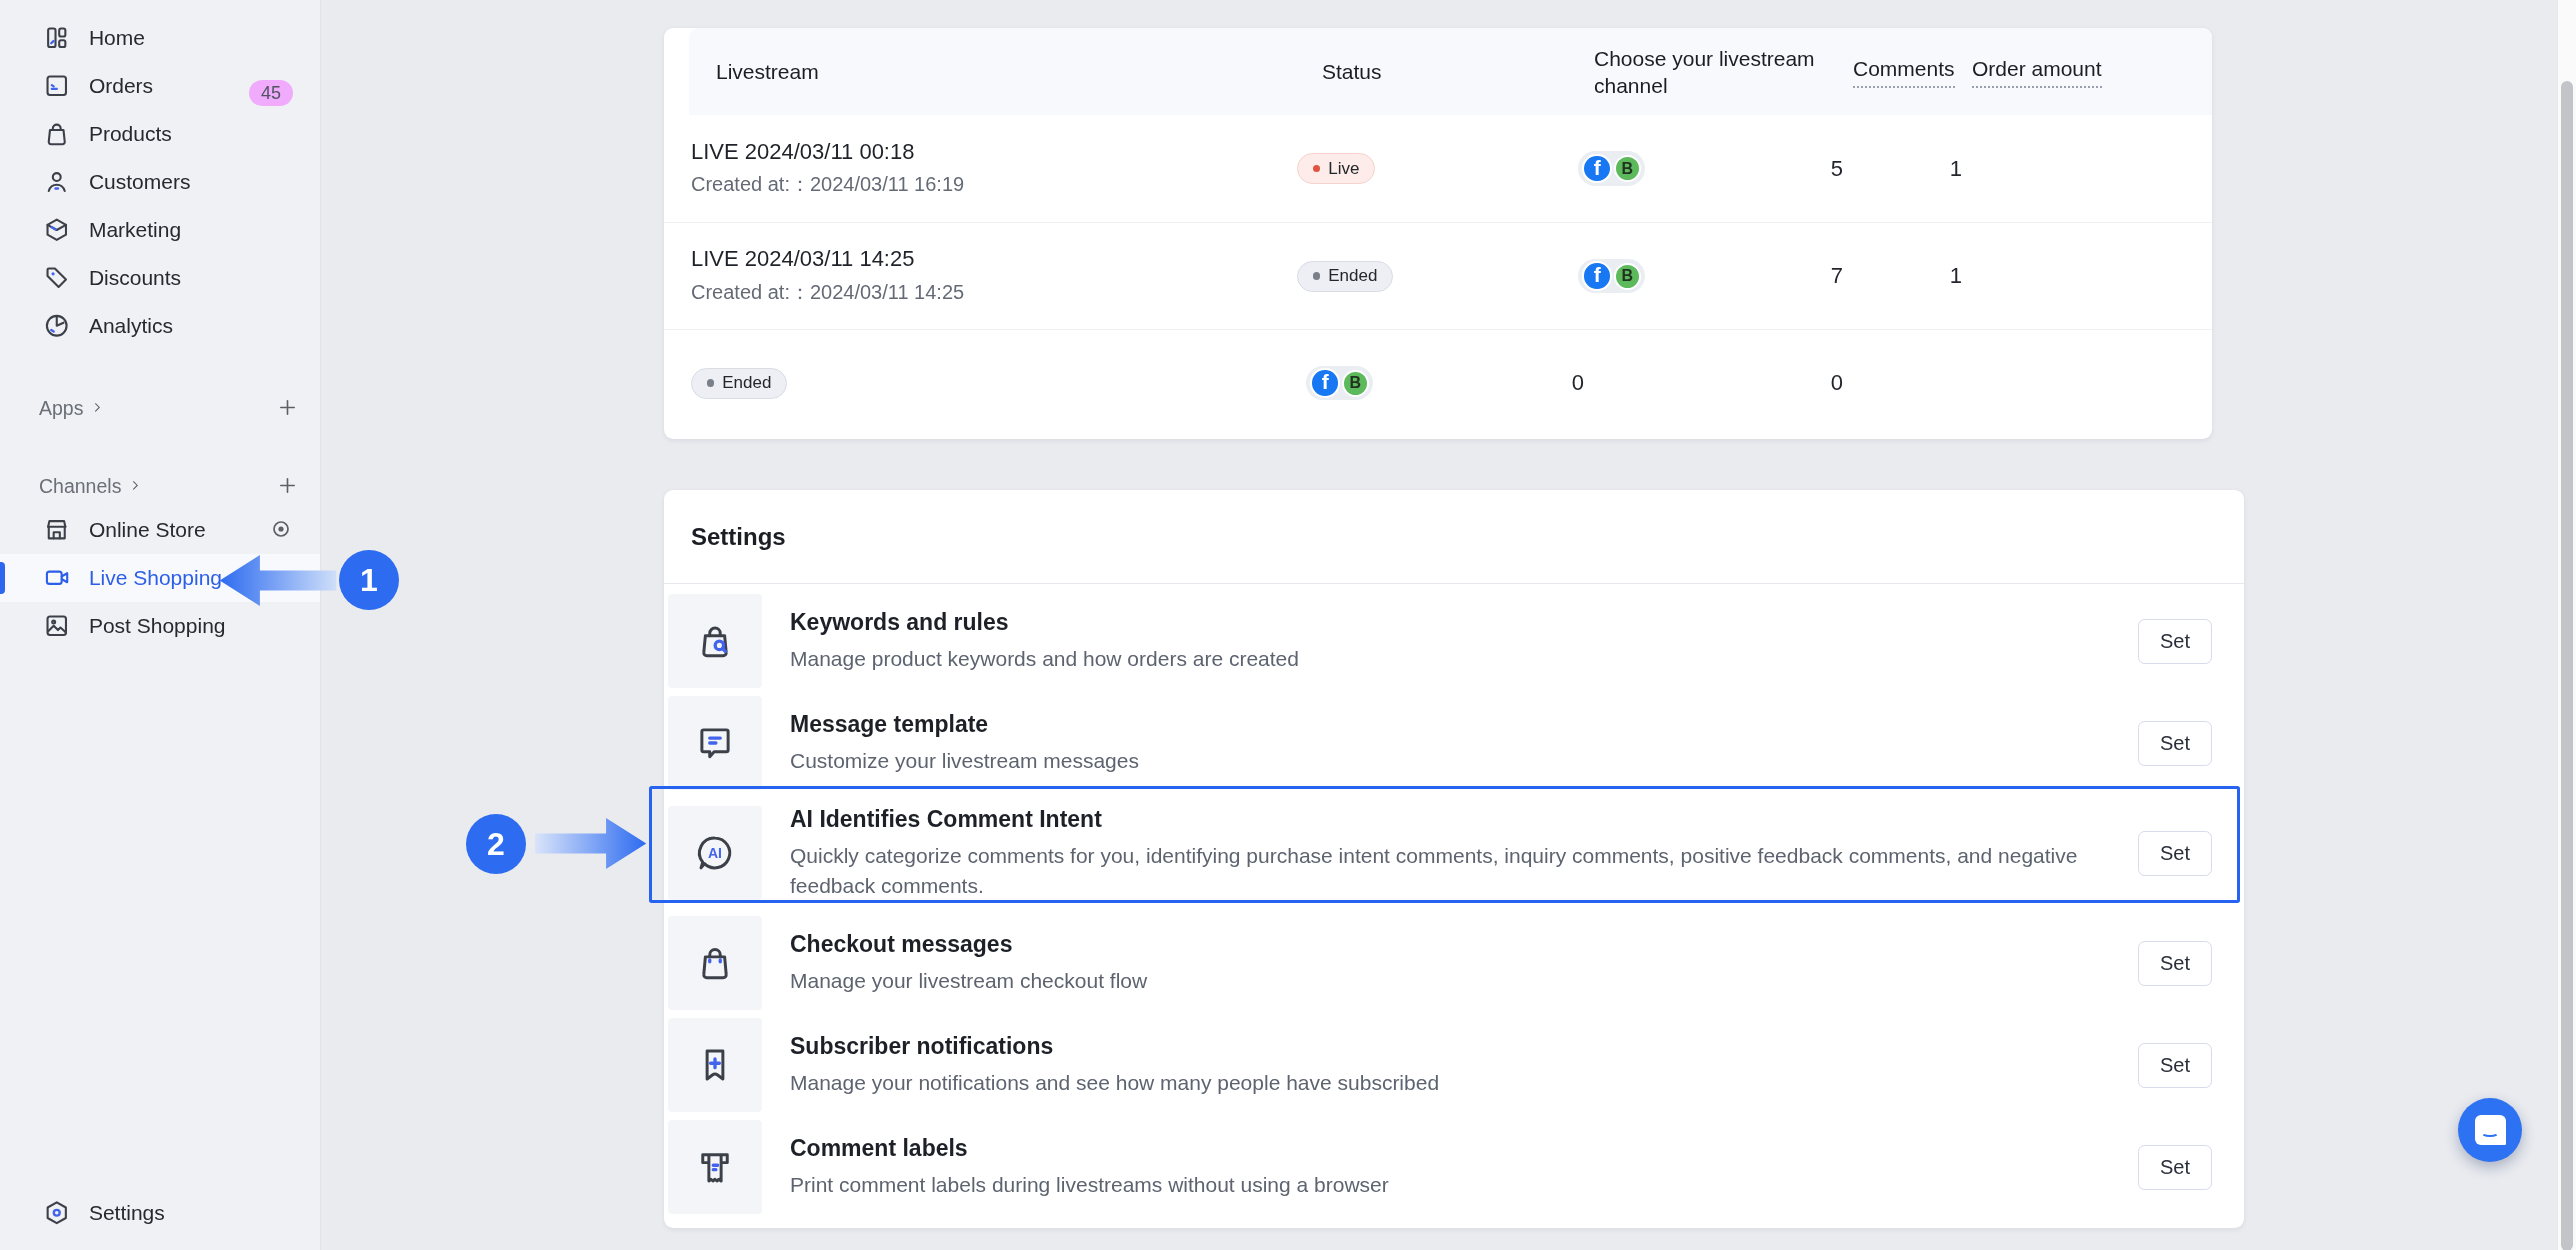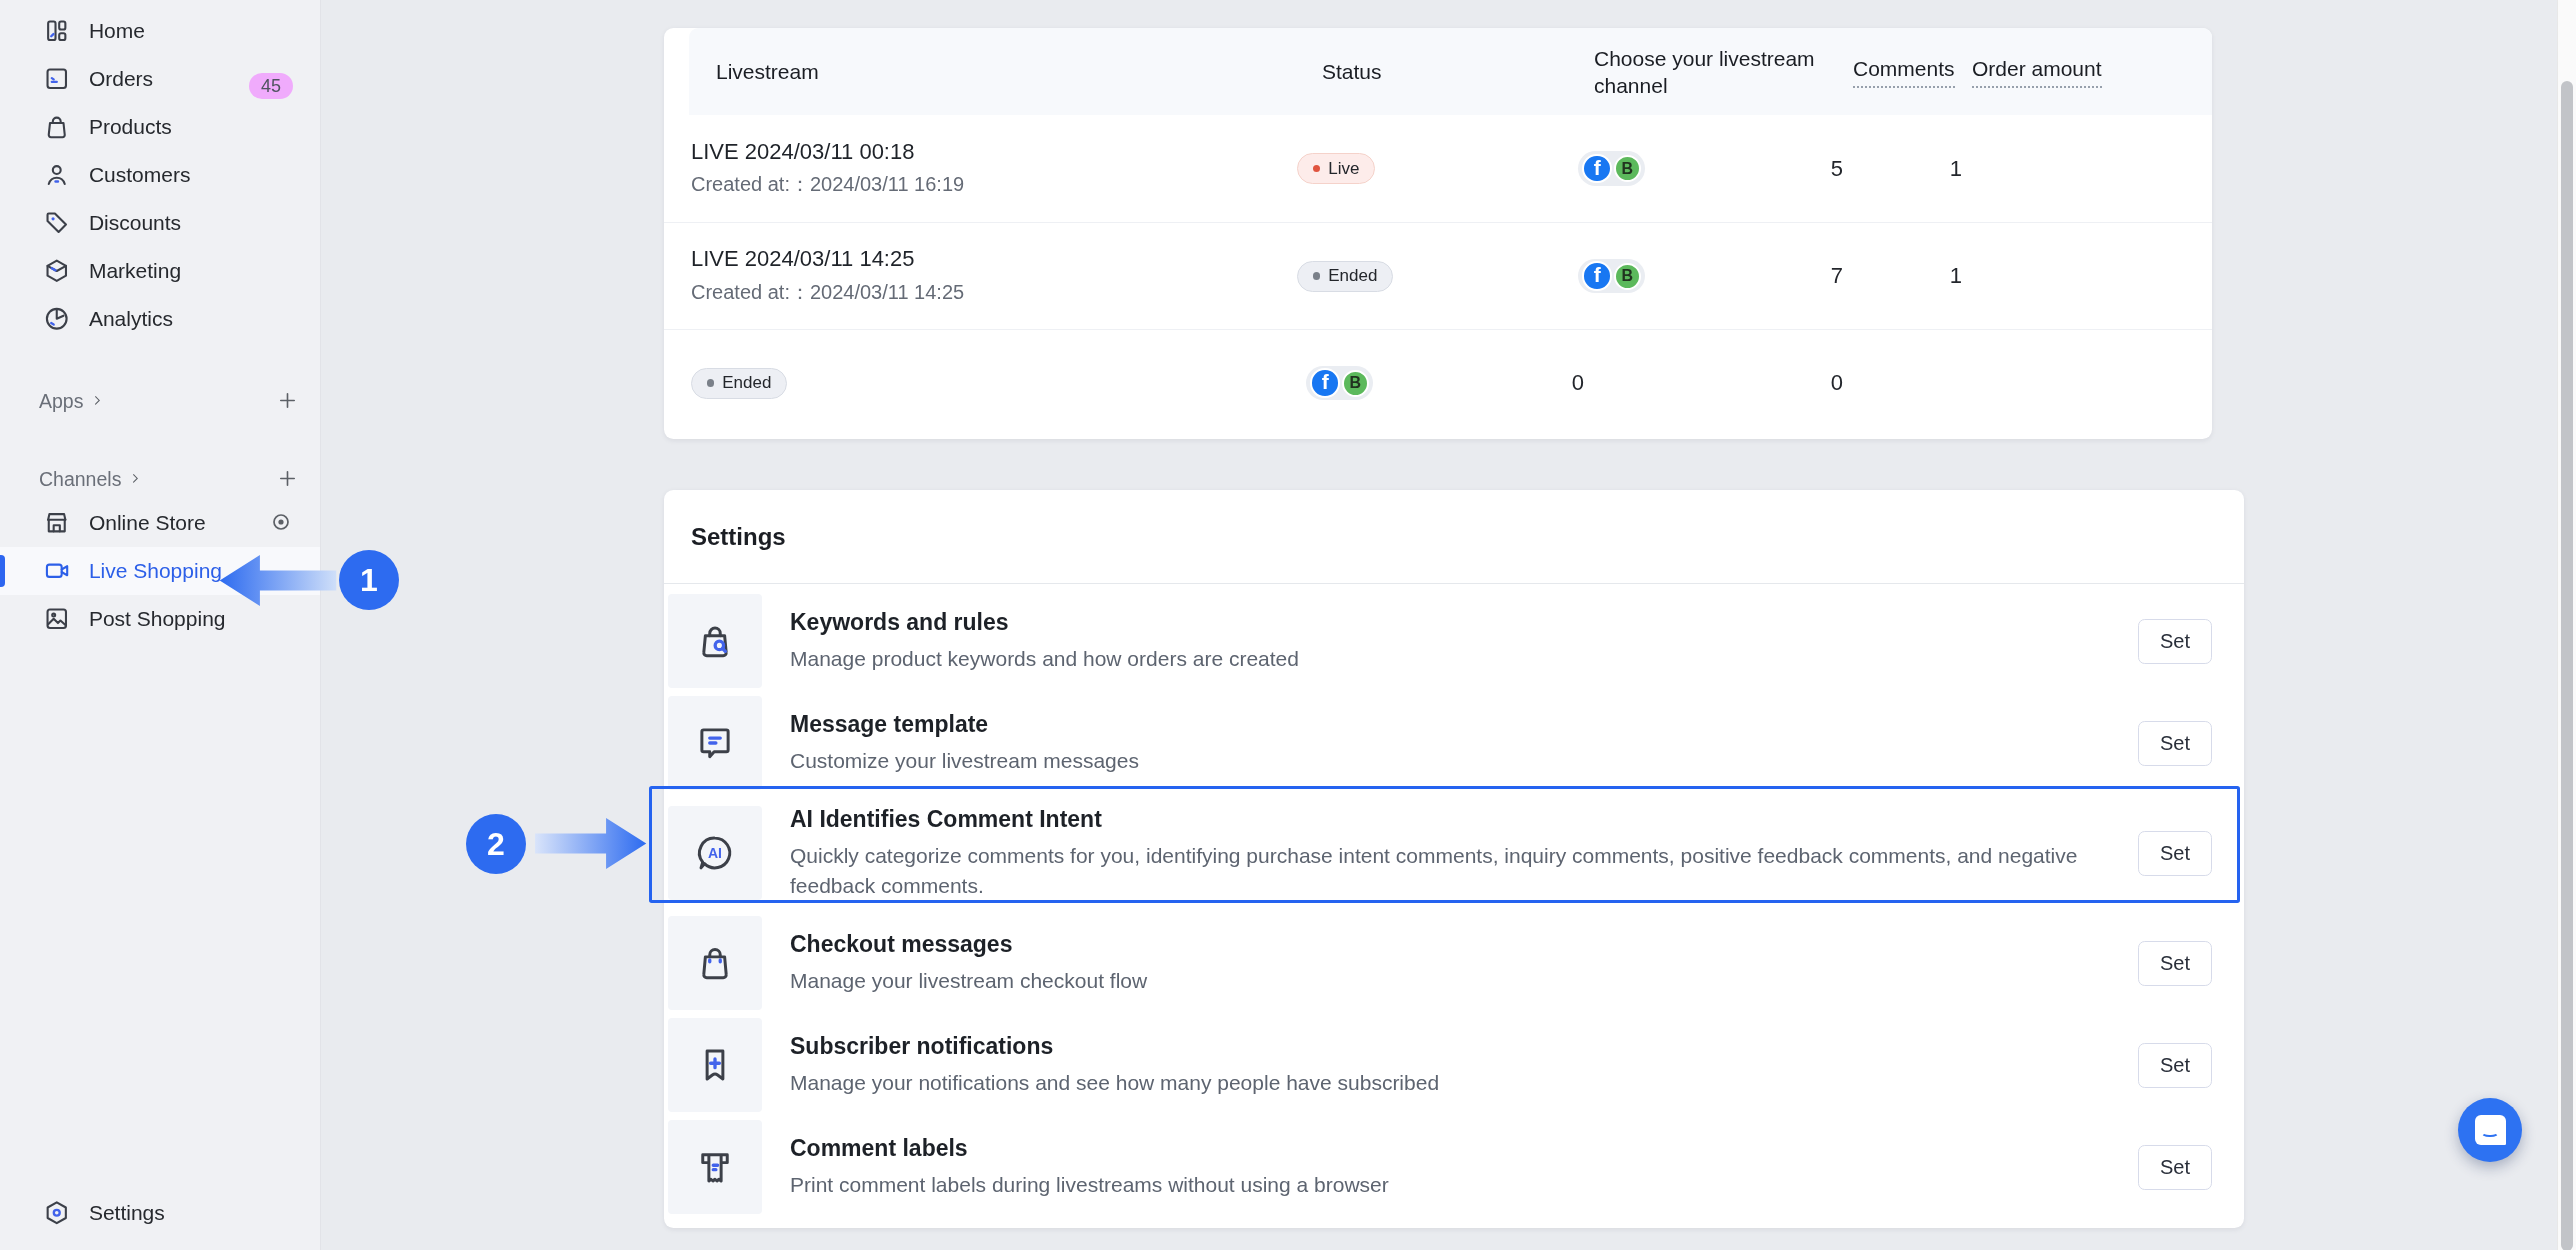--- a/index.html
+++ b/index.html
@@ -8,21 +8,21 @@
     font-family:"Liberation Sans", sans-serif;
     background:#e9ebef;
     position:relative;
     color:#1f2329;
   }
   
   .sidebar {
     position:absolute; left:0; top:0; width:321px; height:1250px;
     background:#f0f1f4; border-right:1.3px solid #e2e3e8; z-index:5;
   }
-  .side-list { padding-top:7px; }
+  .side-list { padding-top:14px; }
   .side-item {
     display:flex; align-items:center; height:48px;
     padding:0 27px 0 42px; position:relative; cursor:pointer;
   }
   .side-item .sicon { width:29.5px; height:29.5px; flex:none; display:flex; align-items:center; justify-content:center; }
   .side-item .sicon svg { width:29.5px; height:29.5px; }
   .side-item .slabel { margin-left:17.4px; font-size:21px; font-weight:500; color:#26292e; flex:1; }
   .badge {
     background:#f0abfc; color:#4f5460; font-size:18px; font-weight:500;
     border-radius:16px; padding:4px 12px; line-height:1;margin-top:14px;
@@ -198,35 +198,35 @@
             <circle class="stroke" cx="12" cy="8.2" r="3.2"></circle>
             <path class="stroke" d="M5.5 19.5c1.1-3.4 3.6-5 6.5-5s5.4 1.6 6.5 5"></path>
             <path class="stroke-blue" d="M11 17.5h2"></path>
           </svg>
       </span>
       <span class="slabel">Customers</span>
     </div>
     <div class="side-item">
       <span class="sicon">
         <svg viewBox="0 0 24 24">
-            <path class="stroke" d="M4.5 10.5v-5a1 1 0 0 1 1-1h5l9 9-6 6z"></path>
-            <circle class="fill-blue" cx="9" cy="8.8" r="1.3"></circle>
-          </svg>
-      </span>
-      <span class="slabel">Discounts</span>
-    </div>
-    <div class="side-item">
-      <span class="sicon">
-        <svg viewBox="0 0 24 24">
             <path class="stroke" d="M12 3.8l7.5 4.2v8L12 20.2 4.5 16v-8z"></path>
             <path class="stroke" d="M4.5 8l7.5 4.2L19.5 8"></path>
             <path class="stroke-blue" d="M8 10l3 1.7"></path>
           </svg>
       </span>
       <span class="slabel">Marketing</span>
+    </div>
+    <div class="side-item">
+      <span class="sicon">
+        <svg viewBox="0 0 24 24">
+            <path class="stroke" d="M4.5 10.5v-5a1 1 0 0 1 1-1h5l9 9-6 6z"></path>
+            <circle class="fill-blue" cx="9" cy="8.8" r="1.3"></circle>
+          </svg>
+      </span>
+      <span class="slabel">Discounts</span>
     </div>
     <div class="side-item">
       <span class="sicon">
         <svg viewBox="0 0 24 24">
             <circle class="stroke" cx="12" cy="12" r="8"></circle>
             <path class="stroke" d="M12 12V4.5M12 12l5.5-2.5"></path>
             <path class="stroke-blue" d="M7.5 15.5l2 1.2"></path>
           </svg>
       </span>
       <span class="slabel">Analytics</span>

